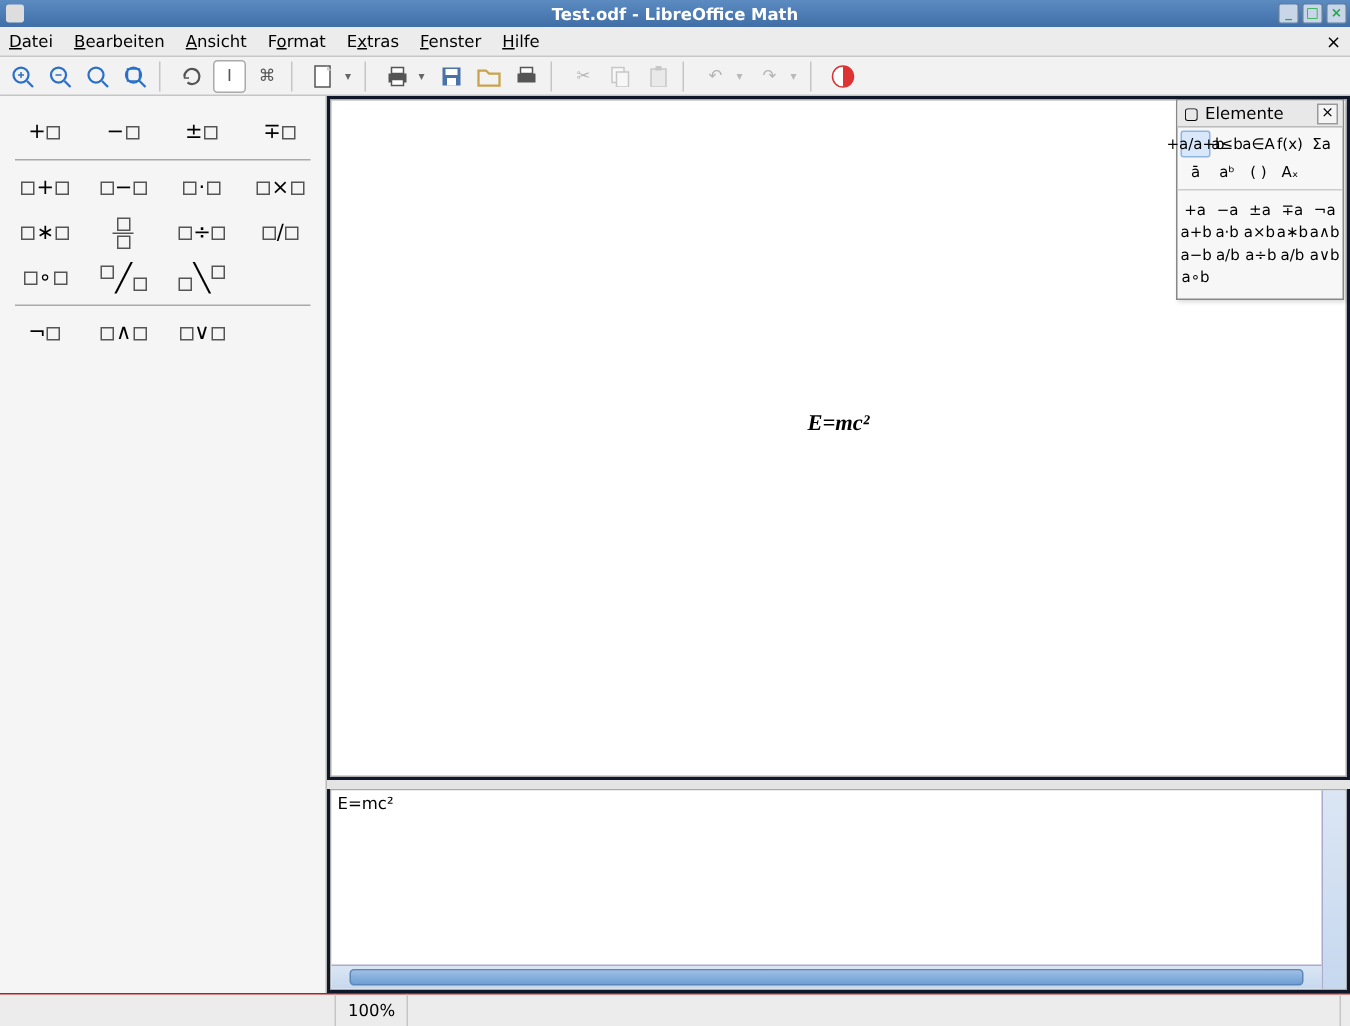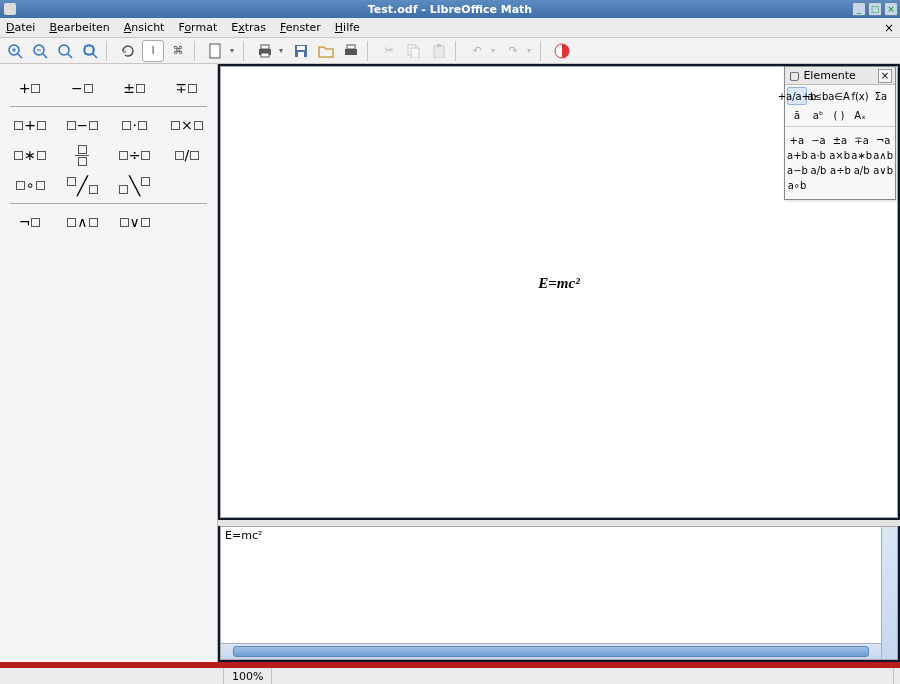--- a/index.html
+++ b/index.html
@@ -35,21 +35,21 @@
 .editor .hscroll .thumb { position:absolute; left:12px; right:12px; top:2px; bottom:2px; background: linear-gradient(#9dbfe6,#6f9fd4); border:1px solid #5a86b8; border-radius:3px; }
 .rightpanel { position: absolute; right: 4px; top: 66px; width: 112px; background: #f7f7f7; border: 1px solid #888; box-shadow: 1px 1px 3px rgba(0,0,0,.15); }
 .rightpanel .rtitle { height: 18px; background: #e8e8e8; border-bottom: 1px solid #bbb; display:flex; align-items:center; padding:0 4px; font-size:11px; gap:4px; position:relative; }
 .rightpanel .rtitle .rclose { position:absolute; right:3px; width:14px; height:14px; border:1px solid #999; font-size:10px; text-align:center; line-height:12px; cursor:pointer; background:#f4f4f4; }
 .rtoolbar { display:flex; flex-wrap:wrap; padding:2px; gap:1px; border-bottom:1px solid #ccc; }
 .rtbtn { width:20px; height:18px; font-size:10px; display:flex; align-items:center; justify-content:center; cursor:pointer; border:1px solid transparent; border-radius:2px; }
 .rtbtn.sel { background:#d9e7fa; border-color:#8fb4e0; }
 .rlist { padding:4px 2px; font-size:10px; }
 .rlist .rrow { display:flex; gap:2px; margin:4px 0; }
 .rlist .ritem { width:20px; text-align:center; cursor:pointer; }
-.statusbar { height: 22px; background: #ececec; border-top: 6px solid #b91c1c; display:flex; align-items:center; padding:0 6px; font-size:11px; }
+.statusbar { height: 22px; background: #ececec; border-top: 1px solid #b91c1c; display:flex; align-items:center; padding:0 6px; font-size:11px; }
 .statusbar .cell { border-right:1px solid #c5c5c5; padding:0 8px; height:100%; display:flex; align-items:center; }
 .sq { display:inline-block; width:9px; height:9px; border:1px solid #555; margin:0 1px; vertical-align:middle; }
 svg { display:block; }
 </style>
 </head>
 <body>
 
 <div class="titlebar">
   <div class="icon"></div>
   <span>Test.odf - LibreOffice Math</span>

